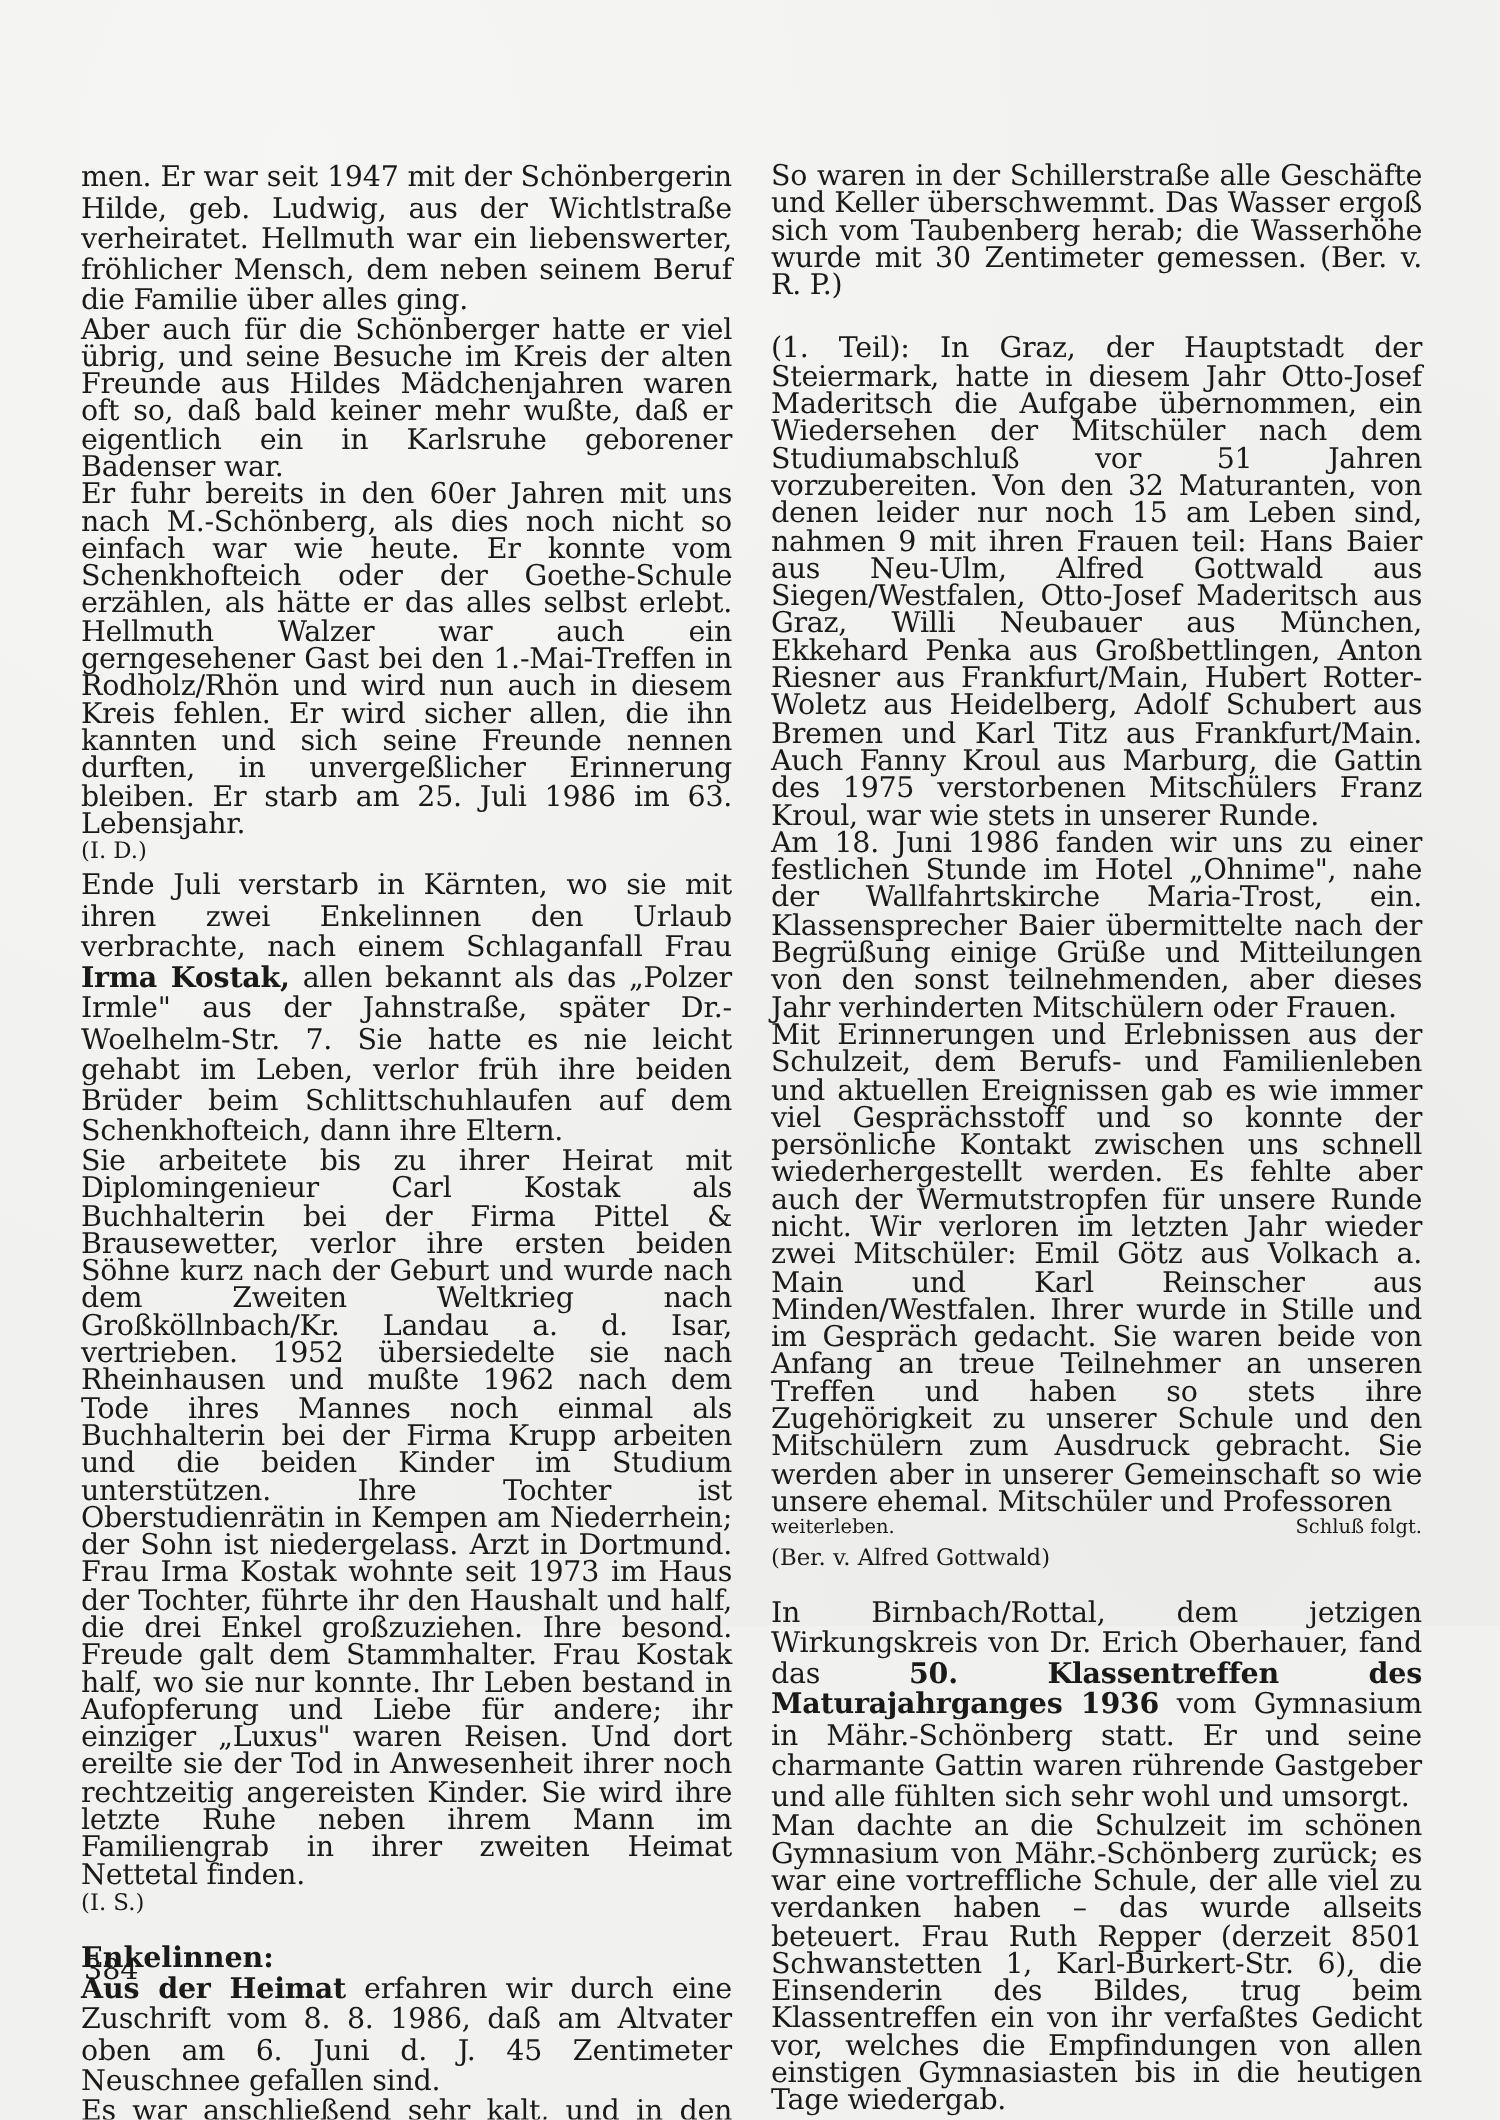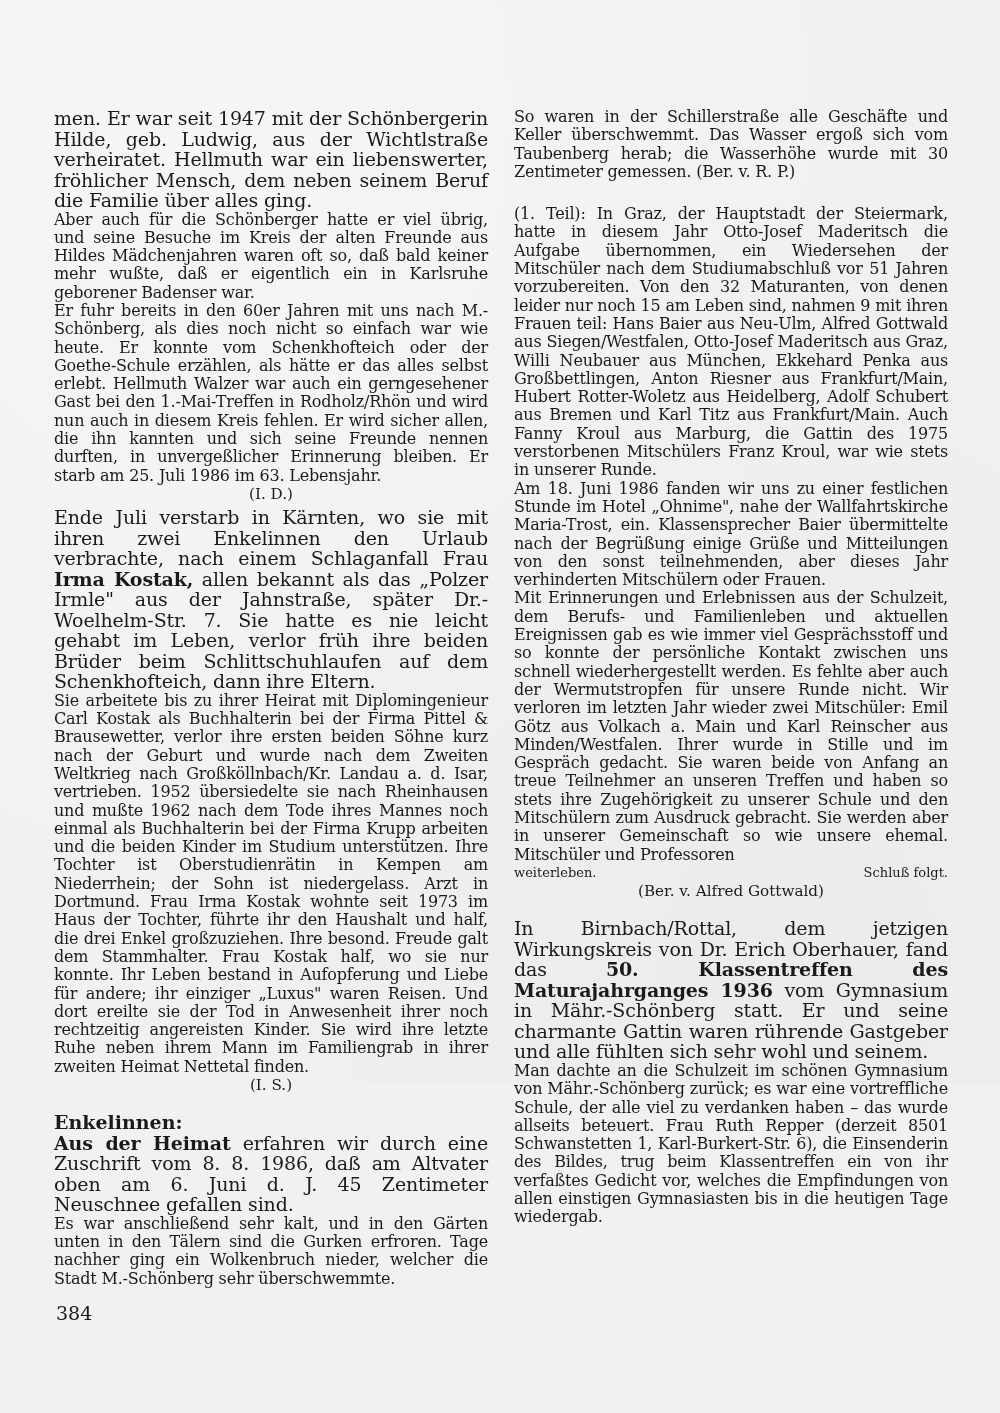--- a/index.html
+++ b/index.html
@@ -31,26 +31,26 @@
     .col-left { left: 54px; }
     .col-right { left: 514px; top: 108px; }
 
     p { margin: 0; text-align: justify; hyphens: manual; }
     .large {
       font-size: 19px;
       line-height: 20.5px;
       letter-spacing: -0.15px;
     }
     .small {
-      font-size: 16px;
+      font-size: 19px;
       line-height: 18.3px;
       letter-spacing: -0.2px;
     }
     .sign {
-      text-align: center;
+      text-align: left;
       font-size: 15.2px;
       line-height: 18.3px;
     }
     .sign-inline {
       display: flex;
       justify-content: space-between;
       font-size: 13px;
       line-height: 18.3px;
     }
     b { font-weight: bold; }
@@ -95,18 +95,18 @@
     <div class="gap-l"></div>
     <p class="small">(1. Teil): In Graz, der Hauptstadt der Steiermark, hatte in diesem Jahr Otto-Josef Maderitsch die Aufgabe übernommen, ein Wiedersehen der Mitschüler nach dem Studiumabschluß vor 51 Jahren vorzubereiten. Von den 32 Maturanten, von denen leider nur noch 15 am Leben sind, nahmen 9 mit ihren Frauen teil: Hans Baier aus Neu-Ulm, Alfred Gottwald aus Siegen/Westfalen, Otto-Josef Maderitsch aus Graz, Willi Neubauer aus München, Ekkehard Penka aus Großbettlingen, Anton Riesner aus Frankfurt/Main, Hubert Rotter-Woletz aus Heidelberg, Adolf Schubert aus Bremen und Karl Titz aus Frankfurt/Main. Auch Fanny Kroul aus Marburg, die Gattin des 1975 verstorbenen Mitschülers Franz Kroul, war wie stets in unserer Runde.</p>
     <p class="small">Am 18. Juni 1986 fanden wir uns zu einer festlichen Stunde im Hotel „Ohnime", nahe der Wallfahrtskirche Maria-Trost, ein. Klassensprecher Baier übermittelte nach der Begrüßung einige Grüße und Mitteilungen von den sonst teilnehmenden, aber dieses Jahr verhinderten Mitschülern oder Frauen.</p>
     <p class="small">Mit Erinnerungen und Erlebnissen aus der Schulzeit, dem Berufs- und Familienleben und aktuellen Ereignissen gab es wie immer viel Gesprächsstoff und so konnte der persönliche Kontakt zwischen uns schnell wiederhergestellt werden. Es fehlte aber auch der Wermutstropfen für unsere Runde nicht. Wir verloren im letzten Jahr wieder zwei Mitschüler: Emil Götz aus Volkach a. Main und Karl Reinscher aus Minden/Westfalen. Ihrer wurde in Stille und im Gespräch gedacht. Sie waren beide von Anfang an treue Teilnehmer an unseren Treffen und haben so stets ihre Zugehörigkeit zu unserer Schule und den Mitschülern zum Ausdruck gebracht. Sie werden aber in unserer Gemeinschaft so wie unsere ehemal. Mitschüler und Professoren</p>
     <div class="sign-inline">
       <span>weiterleben.</span>
       <span>Schluß folgt.</span>
     </div>
     <div class="sign">(Ber. v. Alfred Gottwald)</div>
     <div class="gap-m"></div>
-    <p class="large"><span>In Birnbach/Rottal, dem jetzigen Wirkungskreis von Dr. Erich Oberhauer, fand das </span><b>50. Klassentreffen des Maturajahrganges 1936</b><span> vom Gymnasium in Mähr.-Schönberg statt. Er und seine charmante Gattin waren rührende Gastgeber und alle fühlten sich sehr wohl und seinem.</span></p>
+    <p class="large"><span>In Birnbach/Rottal, dem jetzigen Wirkungskreis von Dr. Erich Oberhauer, fand das </span><b>50. Klassentreffen des Maturajahrganges 1936</b><span> vom Gymnasium in Mähr.-Schönberg statt. Er und seine charmante Gattin waren rührende Gastgeber und alle fühlten sich sehr wohl und umsorgt.</span></p>
     <p class="small">Man dachte an die Schulzeit im schönen Gymnasium von Mähr.-Schönberg zurück; es war eine vortreffliche Schule, der alle viel zu verdanken haben – das wurde allseits beteuert. Frau Ruth Repper (derzeit 8501 Schwanstetten 1, Karl-Burkert-Str. 6), die Einsenderin des Bildes, trug beim Klassentreffen ein von ihr verfaßtes Gedicht vor, welches die Empfindungen von allen einstigen Gymnasiasten bis in die heutigen Tage wiedergab.</p>
   </div>
 
   <div class="page-number">384</div>
 </div>
 
 </body></html>

